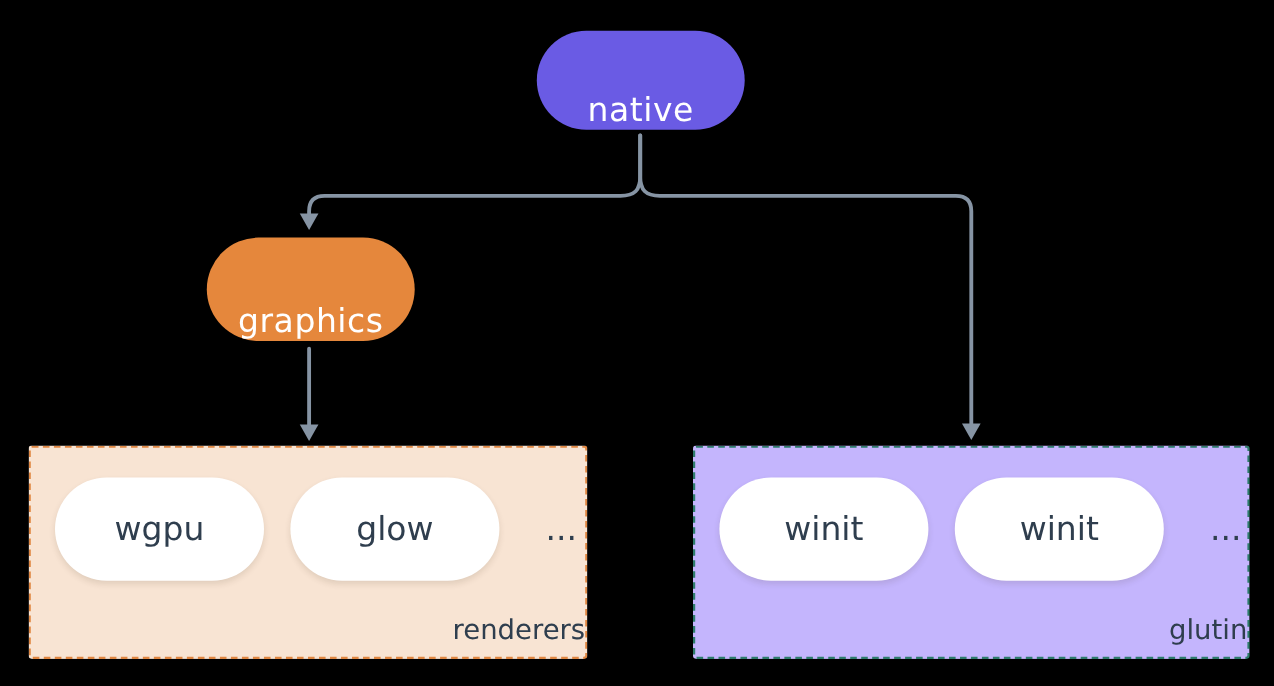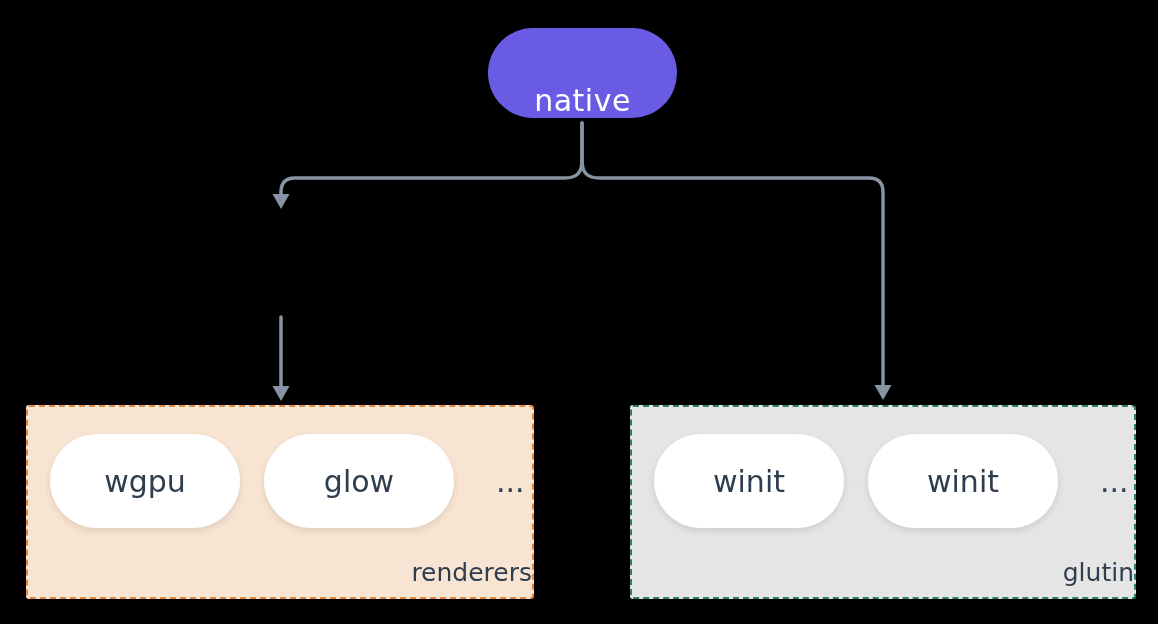--- a/index.html
+++ b/index.html
@@ -50,21 +50,21 @@
   }
   .group-renderers {
     left: 26px; top: 405px;
     width: 508px; height: 194px;
     background: #F8E4D3;
     border-color: #E08742;
   }
   .group-shells {
     left: 630px; top: 405px;
     width: 506px; height: 194px;
-    background: #e5e5e5;
+    background: #c4b5fd;
     border-color: #2E7C6C;
   }
   .group-row {
     position: absolute;
     left: 22px; top: 27px;
     display: flex;
     align-items: center;
     gap: 24px;
   }
   .pill {
@@ -105,20 +105,23 @@
       <path d="M 281 209 L 272.5 194 L 289.5 194 Z"></path>
       <path d="M 883 400 L 874.5 385 L 891.5 385 Z"></path>
       <path d="M 281 401 L 272.5 386 L 289.5 386 Z"></path>
     </g>
   </svg>
 
   <div class="node node-native">
     <span>native</span>
   </div>
 
+  <div class="node node-graphics">
+    <span>graphics</span>
+  </div>
 
   <div class="group group-renderers">
     <div class="group-row">
       <div class="pill">
         <span>wgpu</span>
       </div>
       <div class="pill">
         <span>glow</span>
       </div>
       <span class="ellipsis">...</span>

